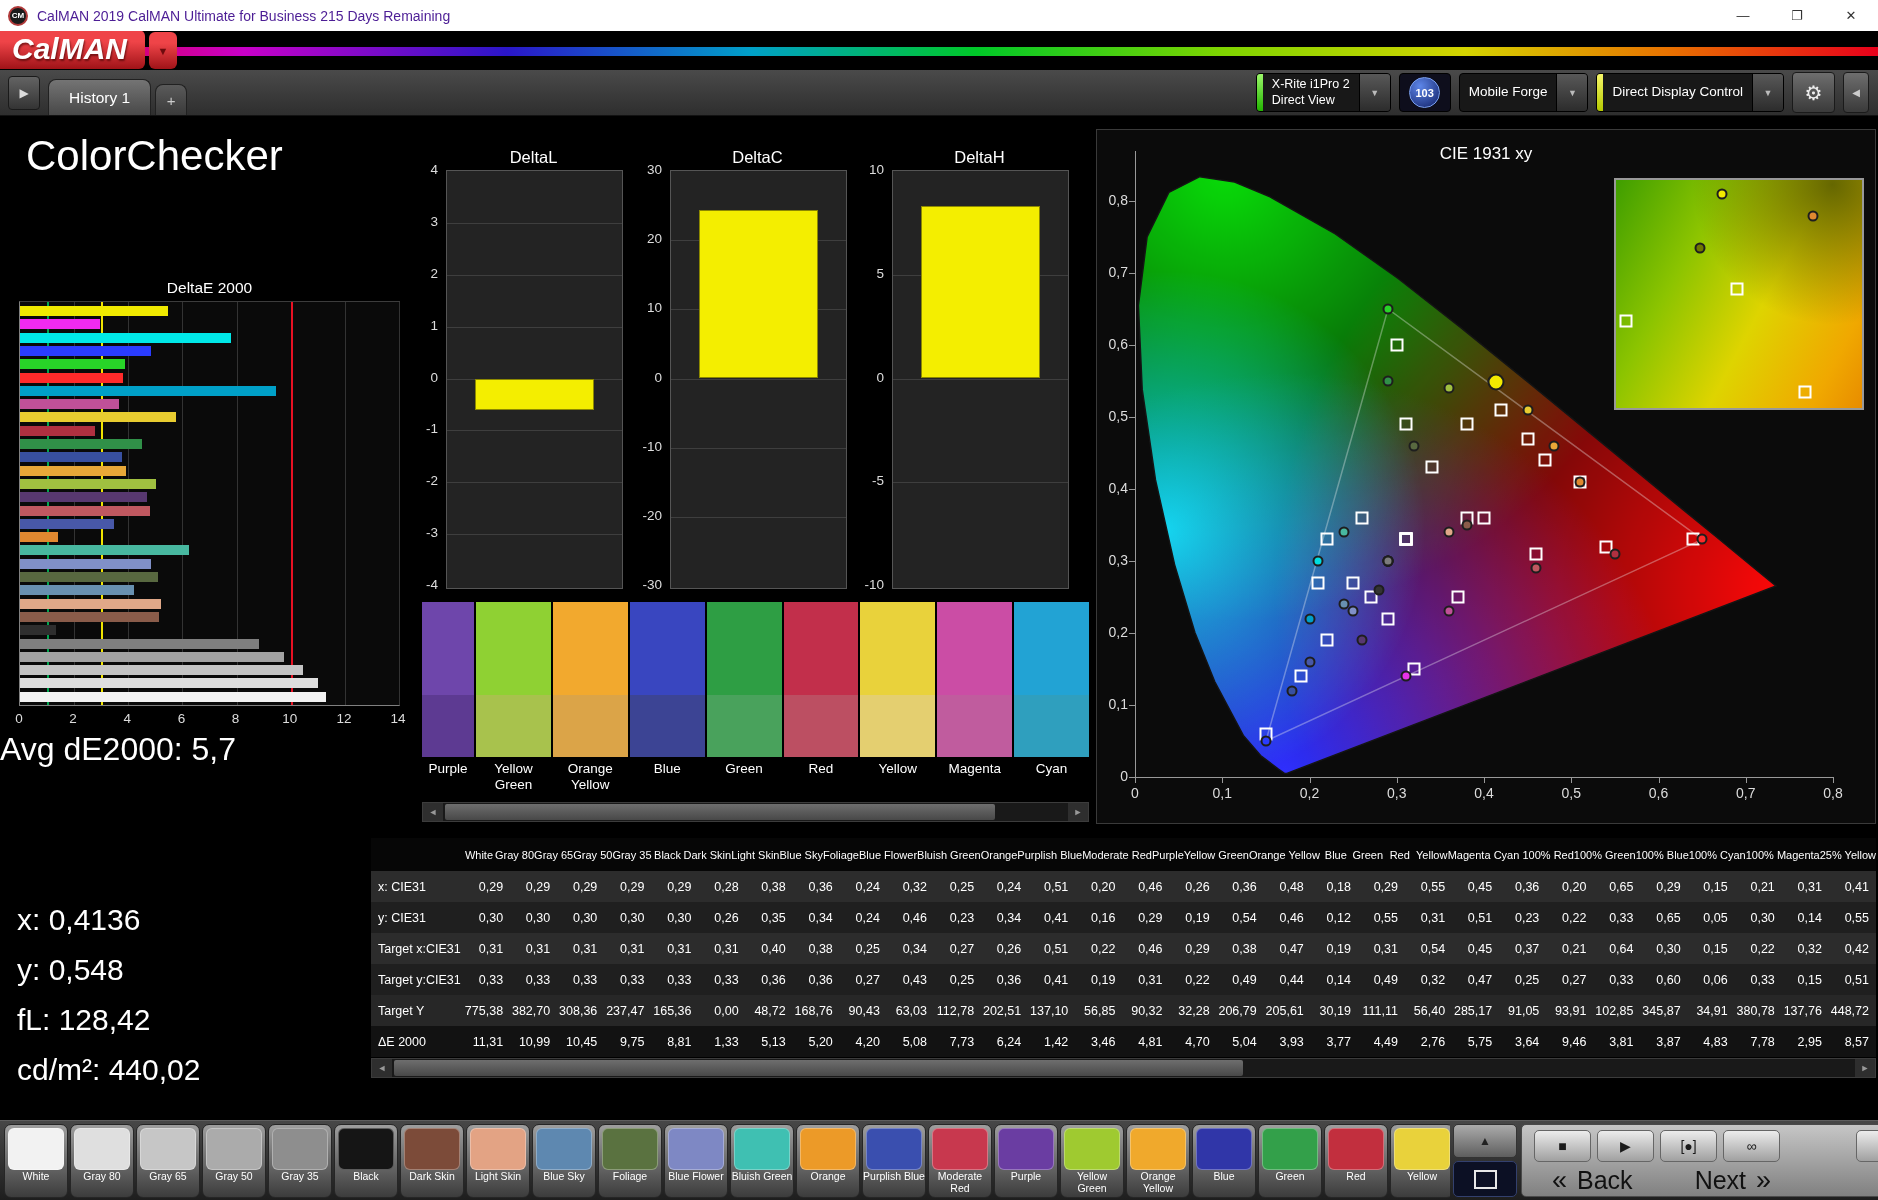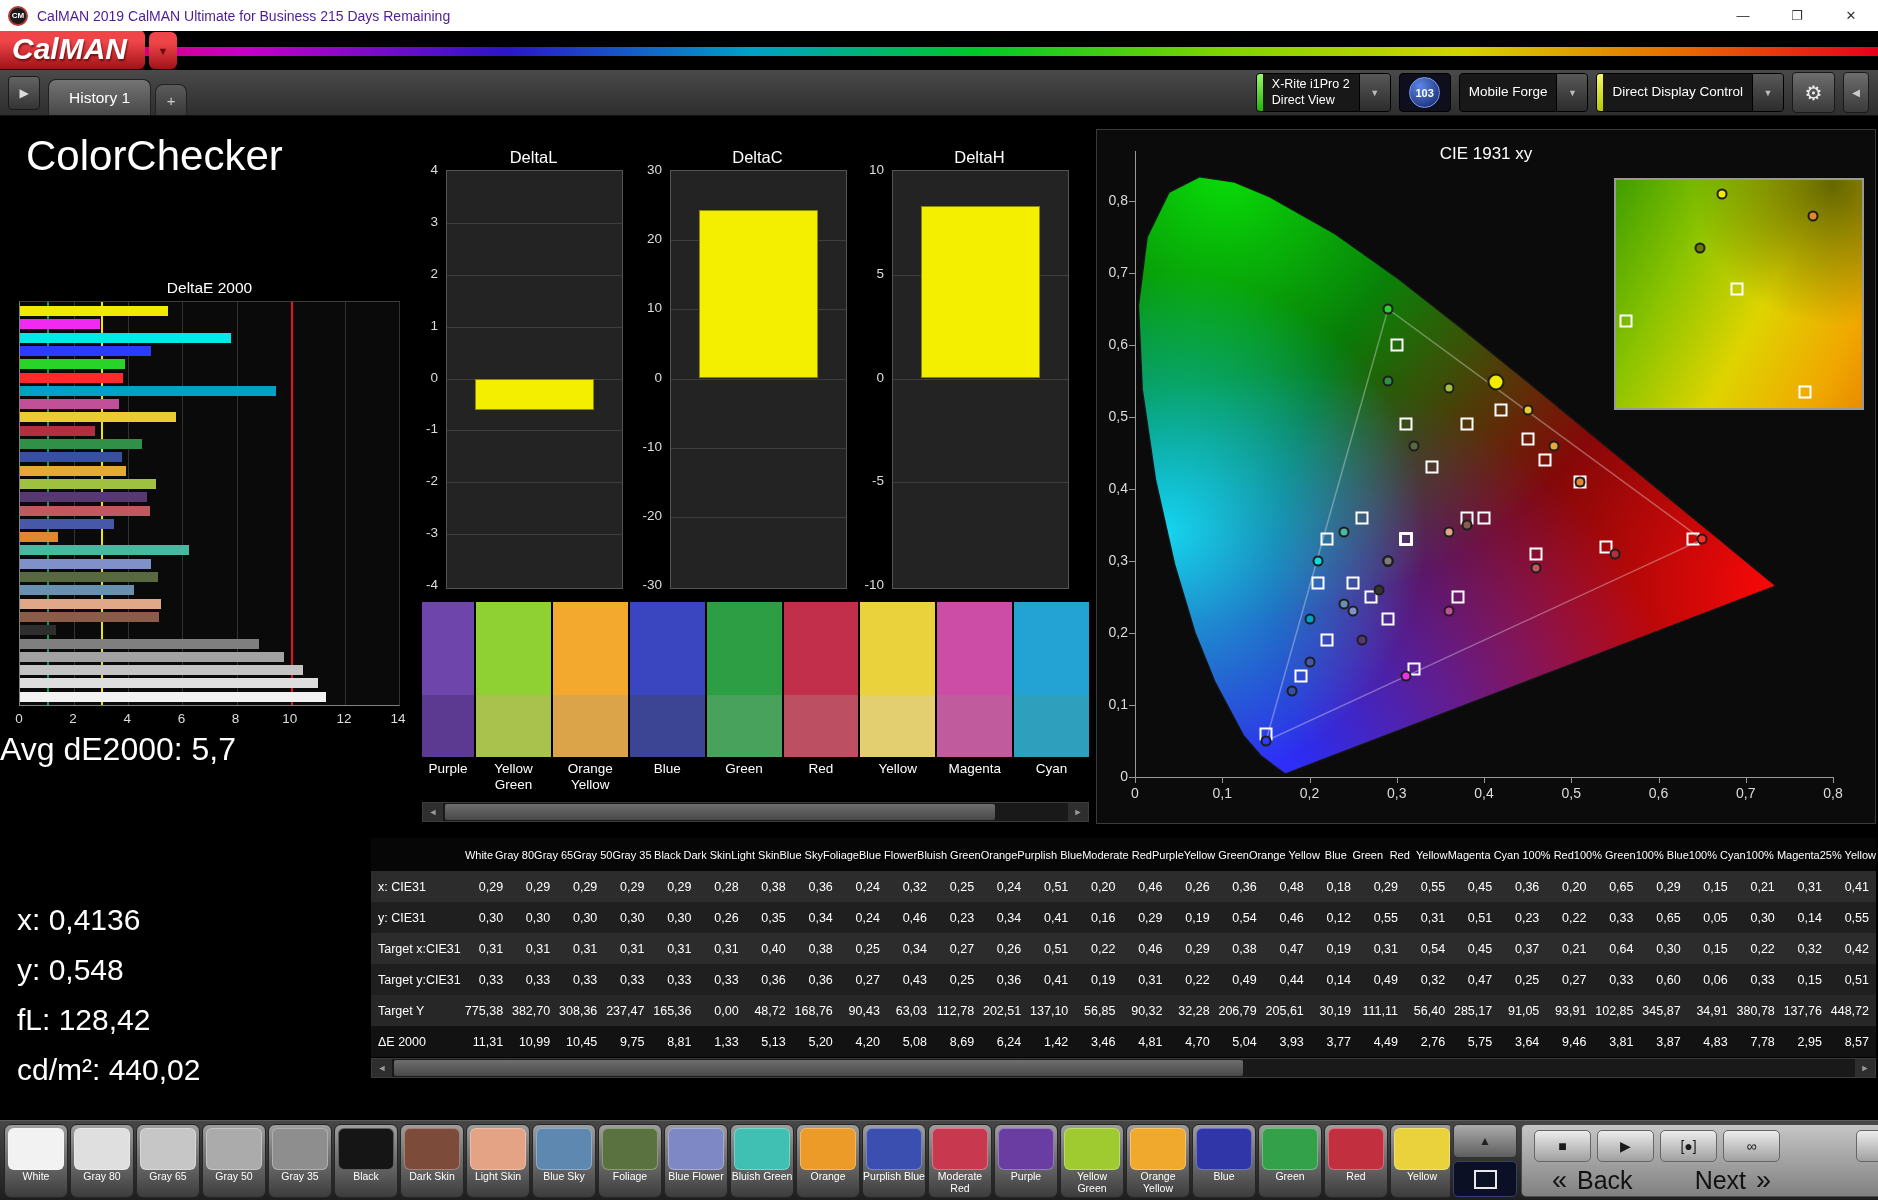--- a/index.html
+++ b/index.html
@@ -729,21 +729,21 @@
         <div class="tcell val">11,31</div>
         <div class="tcell val">10,99</div>
         <div class="tcell val">10,45</div>
         <div class="tcell val">9,75</div>
         <div class="tcell val">8,81</div>
         <div class="tcell val">1,33</div>
         <div class="tcell val">5,13</div>
         <div class="tcell val">5,20</div>
         <div class="tcell val">4,20</div>
         <div class="tcell val">5,08</div>
-        <div class="tcell val">8,69</div>
+        <div class="tcell val">7,73</div>
         <div class="tcell val">6,24</div>
         <div class="tcell val">1,42</div>
         <div class="tcell val">3,46</div>
         <div class="tcell val">4,81</div>
         <div class="tcell val">4,70</div>
         <div class="tcell val">5,04</div>
         <div class="tcell val">3,93</div>
         <div class="tcell val">3,77</div>
         <div class="tcell val">4,49</div>
         <div class="tcell val">2,76</div>

